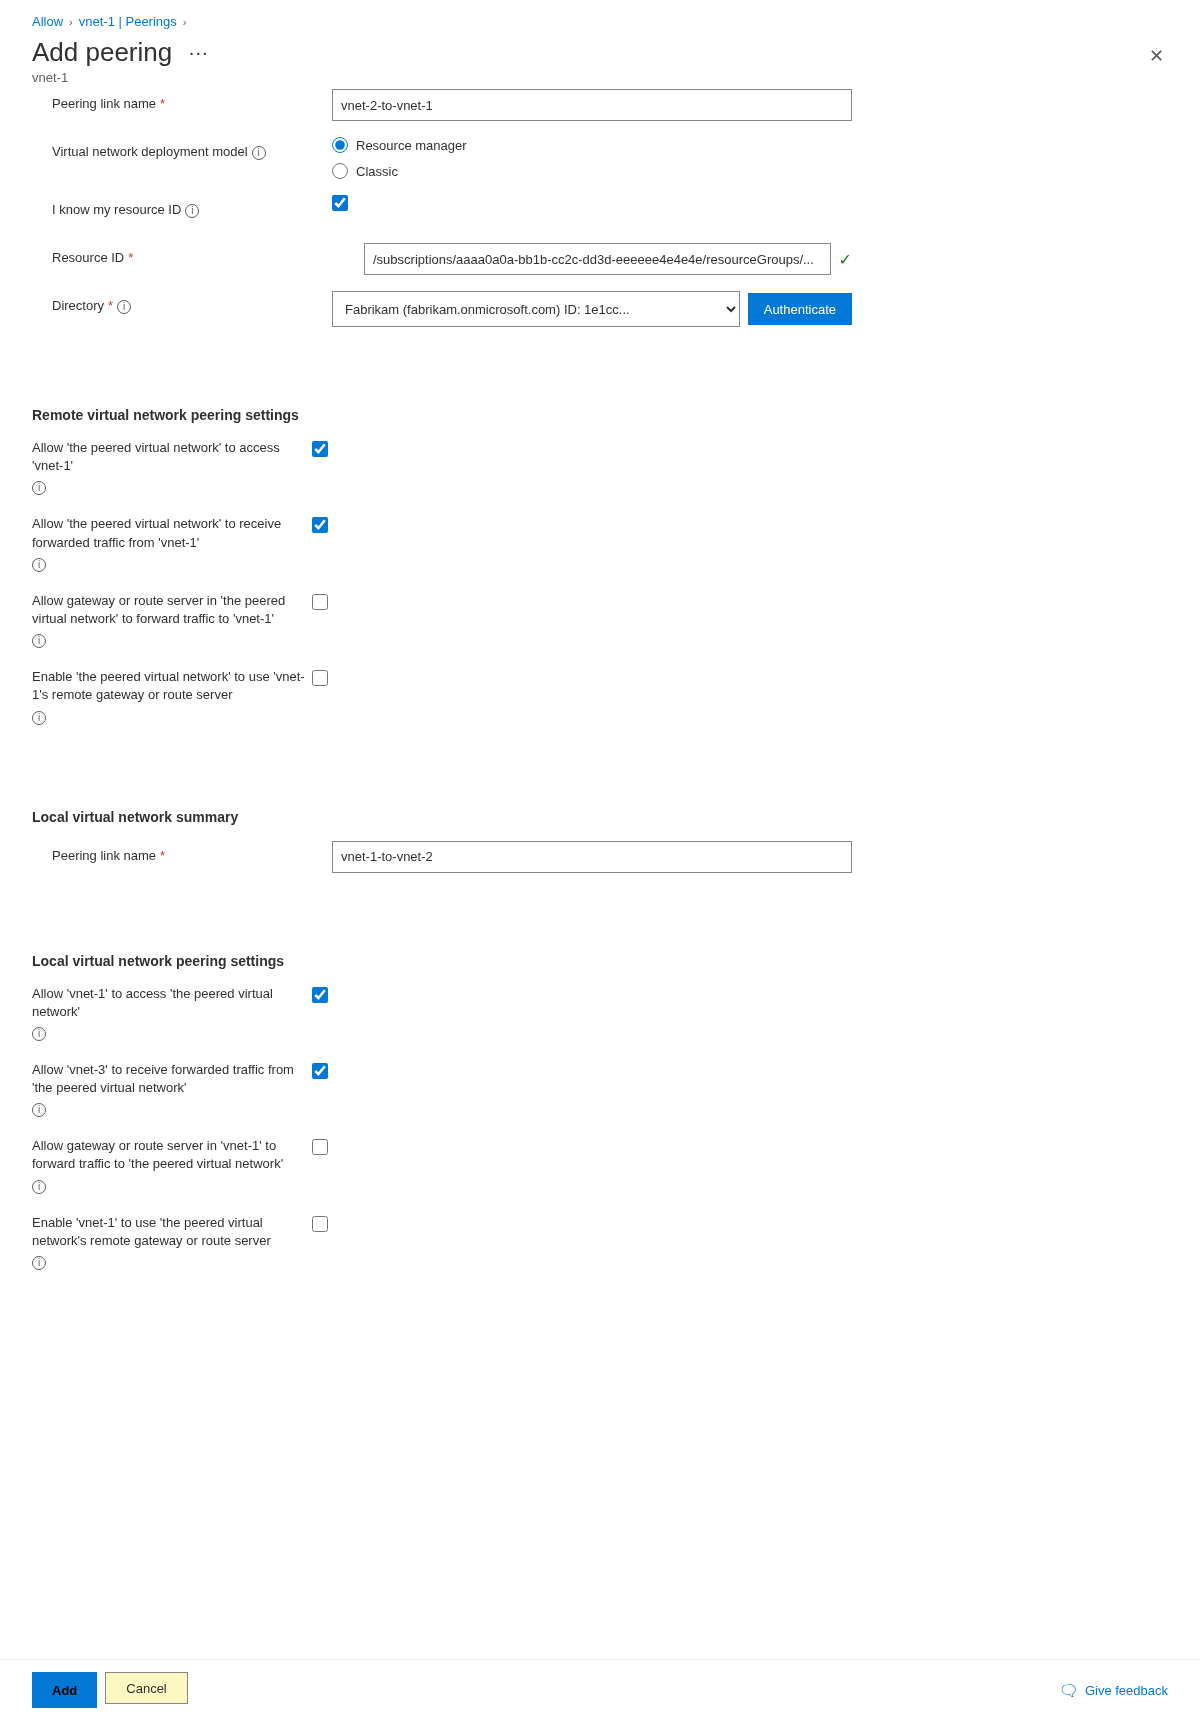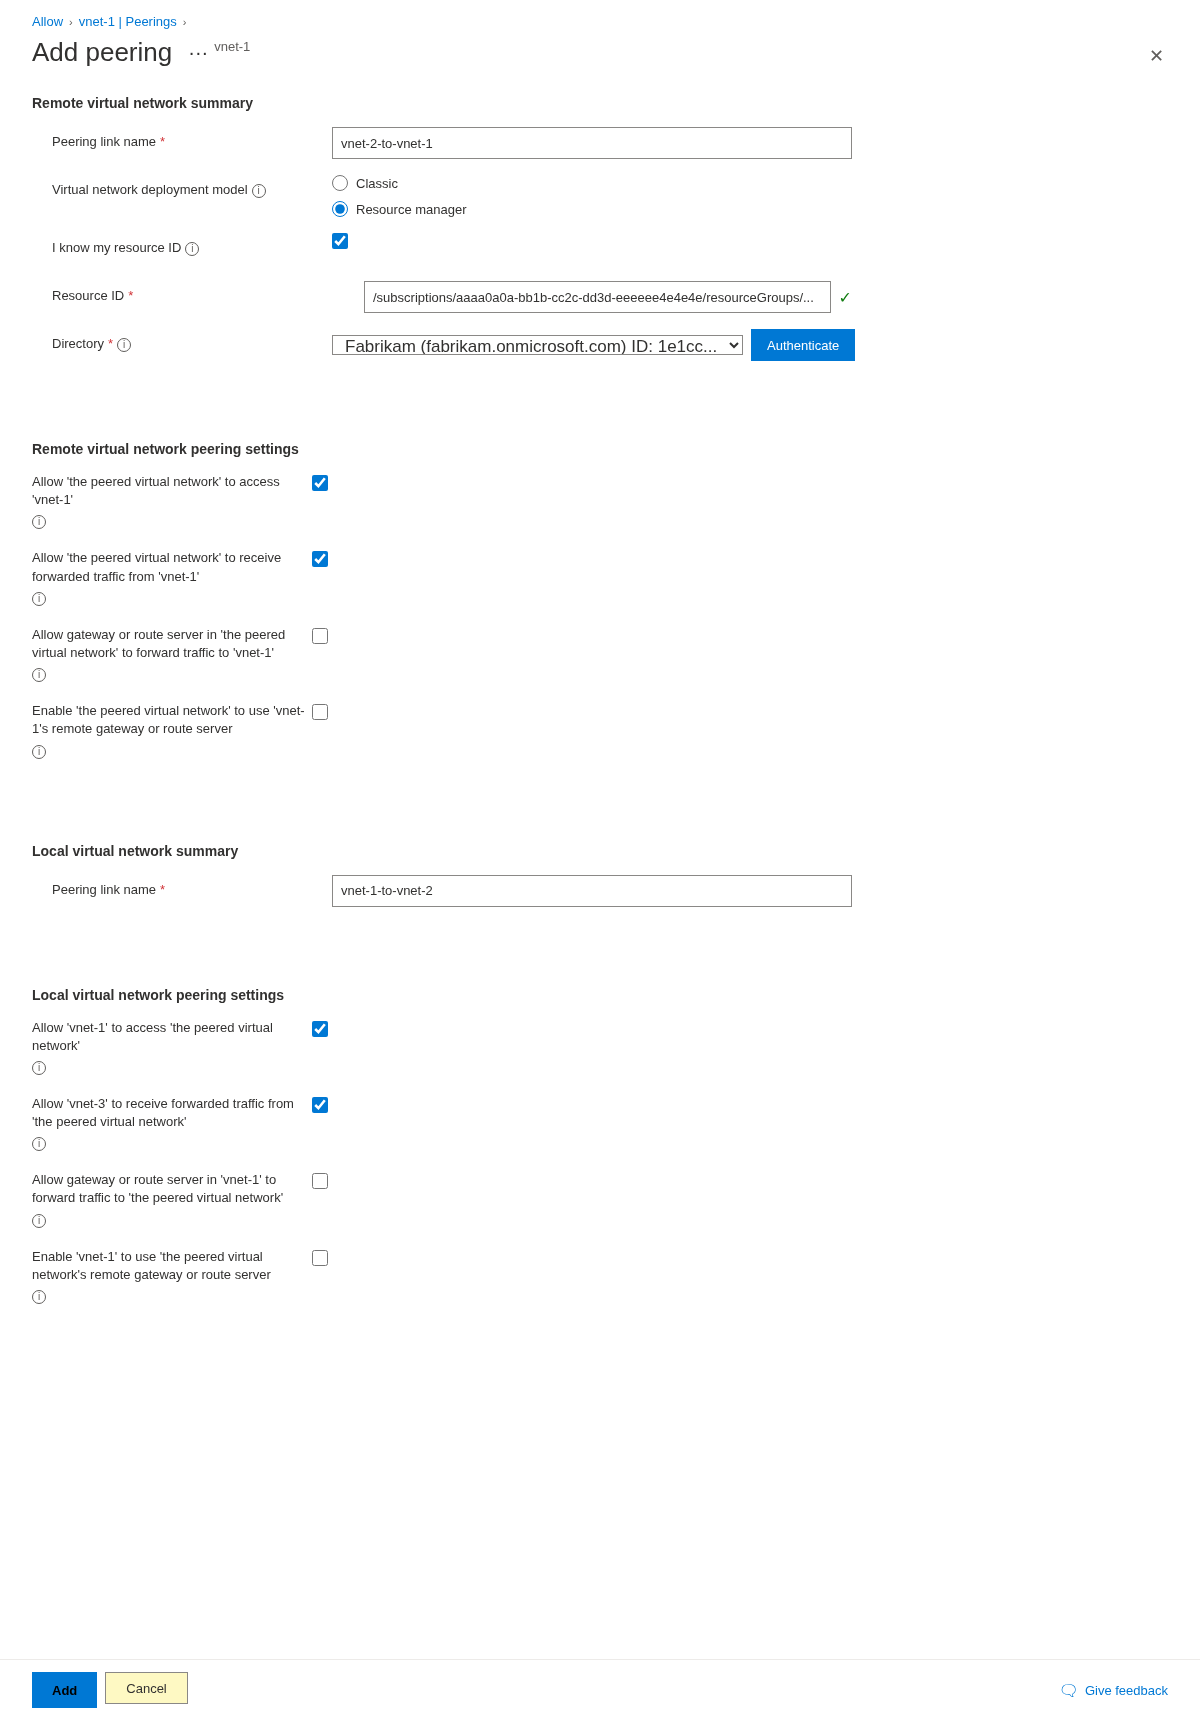--- a/index.html
+++ b/index.html
@@ -31,21 +31,21 @@
       font-size: 11px;
     }
     .page-header {
       display: flex;
       align-items: flex-start;
       justify-content: space-between;
       margin-bottom: 4px;
     }
     .page-title-area {
       display: flex;
-      flex-direction: row;
+      flex-direction: column;
     }
     .page-title {
       font-size: 26px;
       font-weight: 300;
       color: #323130;
       display: flex;
       align-items: center;
       gap: 10px;
     }
     .page-subtitle {
@@ -170,24 +170,24 @@
       font-size: 16px;
     }
     .directory-row {
       display: flex;
       align-items: center;
       gap: 8px;
       max-width: 520px;
     }
     .directory-select {
       flex: 1;
-      height: 20px;
+      height: 36px;
       border: 1px solid #8a8886;
       padding: 0 8px;
-      font-size: 17px;
+      font-size: 13px;
       color: #323130;
       background: #fff;
       cursor: pointer;
       outline: none;
     }
     .auth-btn {
       height: 32px;
       background: #0078d4;
       color: #fff;
       border: none;
@@ -286,46 +286,45 @@
         <h1 class="page-title">Add peering</h1>
         <button class="ellipsis-btn">···</button>
       </div>
       <div class="page-subtitle">vnet-1</div>
     </div>
     <button class="close-btn">✕</button>
   </div>
 
   <div class="main-content">
 
-    <div class="section-title">Remote virtual network summary</div>
 
     <div class="form-row">
       <div class="form-label">
         <span>Peering link name</span>
         <span class="required">*</span>
       </div>
       <div class="form-control">
         <input type="text" class="text-input" value="vnet-2-to-vnet-1" style="">
       </div>
     </div>
 
     <div class="form-row">
       <div class="form-label">
         <span>Virtual network deployment model</span>
         <span class="info-icon">i</span>
       </div>
       <div class="form-control">
         <div class="radio-group">
+          <label class="radio-item">
+            <input type="radio" class="radio-input" name="deployment" checked="" style="">
+            <span>Resource manager</span>
+          </label>
           <label class="radio-item">
             <input type="radio" class="radio-input" name="deployment" style="">
             <span>Classic</span>
-          </label>
-          <label class="radio-item">
-            <input type="radio" class="radio-input" name="deployment" checked="" style="">
-            <span>Resource manager</span>
           </label>
         </div>
       </div>
     </div>
 
     <div class="form-row">
       <div class="form-label">
         <span>I know my resource ID</span>
         <span class="info-icon">i</span>
       </div>

